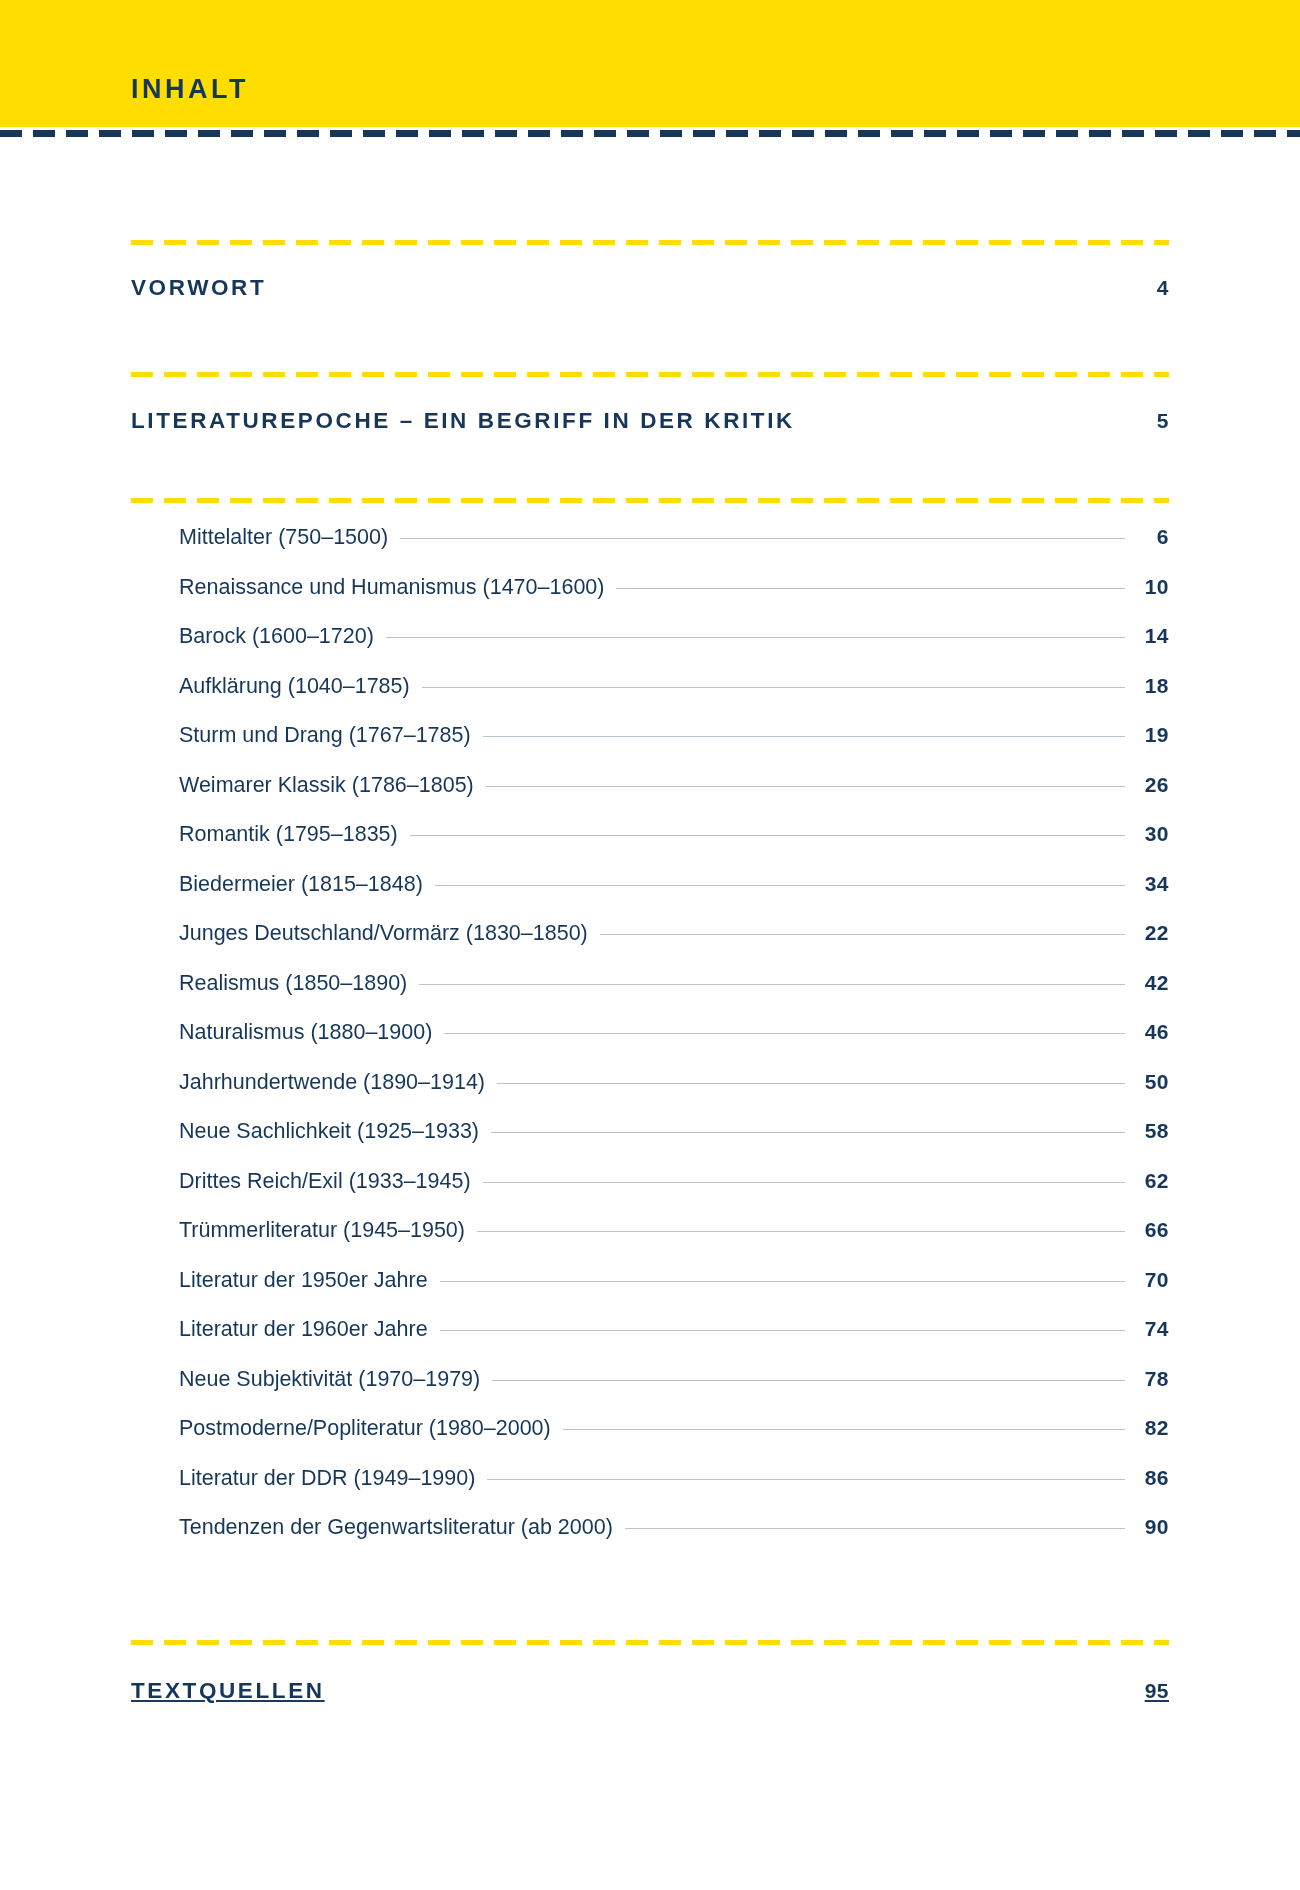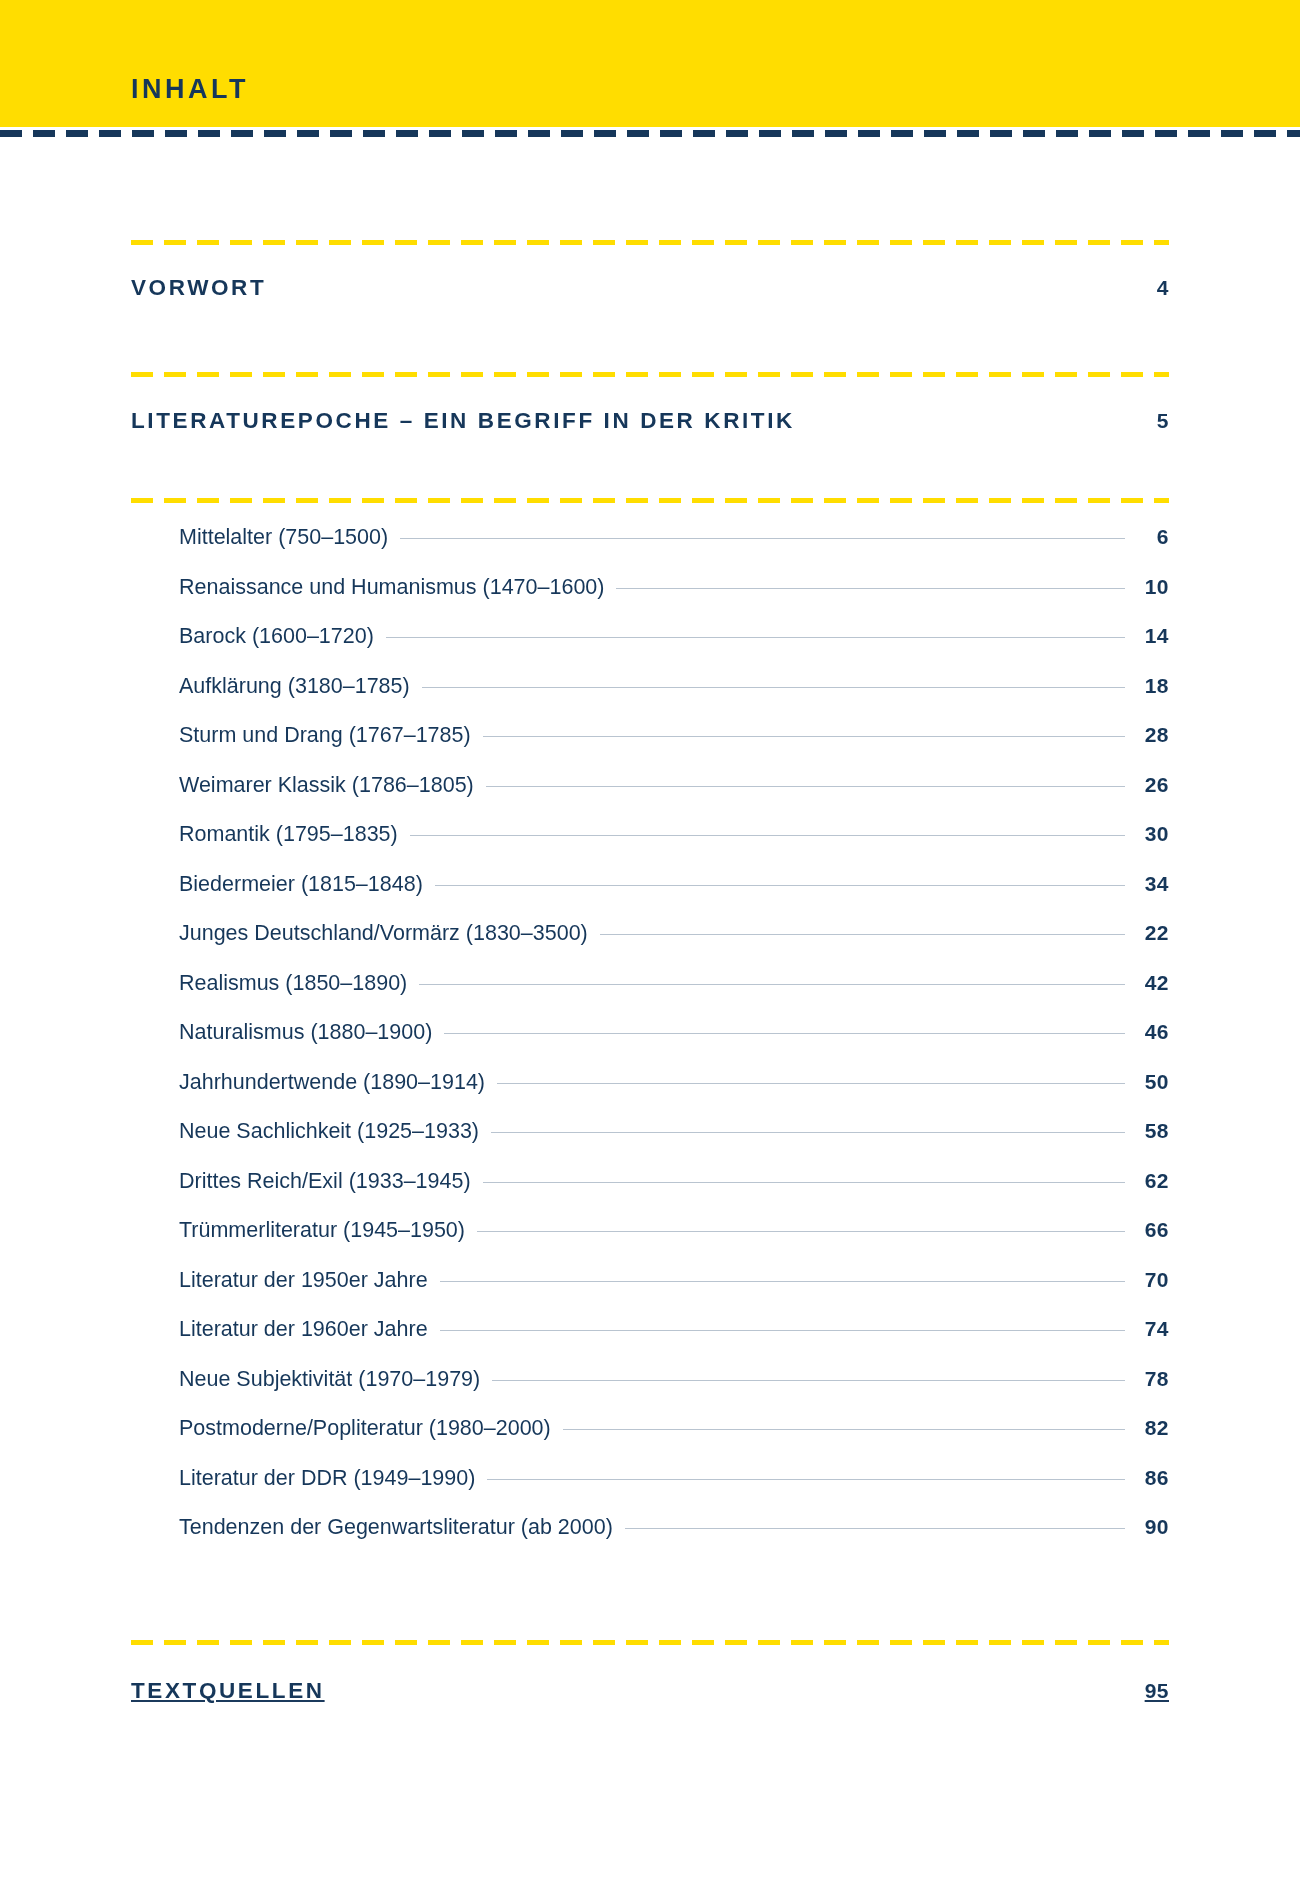--- a/index.html
+++ b/index.html
@@ -159,46 +159,46 @@
       <span class="toc-label">Renaissance und Humanismus (1470–1600)</span>
       <span class="toc-leader"></span>
       <span class="toc-page">10</span>
     </div>
     <div class="toc-row">
       <span class="toc-label">Barock (1600–1720)</span>
       <span class="toc-leader"></span>
       <span class="toc-page">14</span>
     </div>
     <div class="toc-row">
-      <span class="toc-label">Aufklärung (3180–1785)</span>
+      <span class="toc-label">Aufklärung (1040–1785)</span>
       <span class="toc-leader"></span>
       <span class="toc-page">18</span>
     </div>
     <div class="toc-row">
       <span class="toc-label">Sturm und Drang (1767–1785)</span>
       <span class="toc-leader"></span>
-      <span class="toc-page">28</span>
+      <span class="toc-page">19</span>
     </div>
     <div class="toc-row">
       <span class="toc-label">Weimarer Klassik (1786–1805)</span>
       <span class="toc-leader"></span>
       <span class="toc-page">26</span>
     </div>
     <div class="toc-row">
       <span class="toc-label">Romantik (1795–1835)</span>
       <span class="toc-leader"></span>
       <span class="toc-page">30</span>
     </div>
     <div class="toc-row">
       <span class="toc-label">Biedermeier (1815–1848)</span>
       <span class="toc-leader"></span>
       <span class="toc-page">34</span>
     </div>
     <div class="toc-row">
-      <span class="toc-label">Junges Deutschland/Vormärz (1830–3500)</span>
+      <span class="toc-label">Junges Deutschland/Vormärz (1830–1850)</span>
       <span class="toc-leader"></span>
       <span class="toc-page">22</span>
     </div>
     <div class="toc-row">
       <span class="toc-label">Realismus (1850–1890)</span>
       <span class="toc-leader"></span>
       <span class="toc-page">42</span>
     </div>
     <div class="toc-row">
       <span class="toc-label">Naturalismus (1880–1900)</span>

